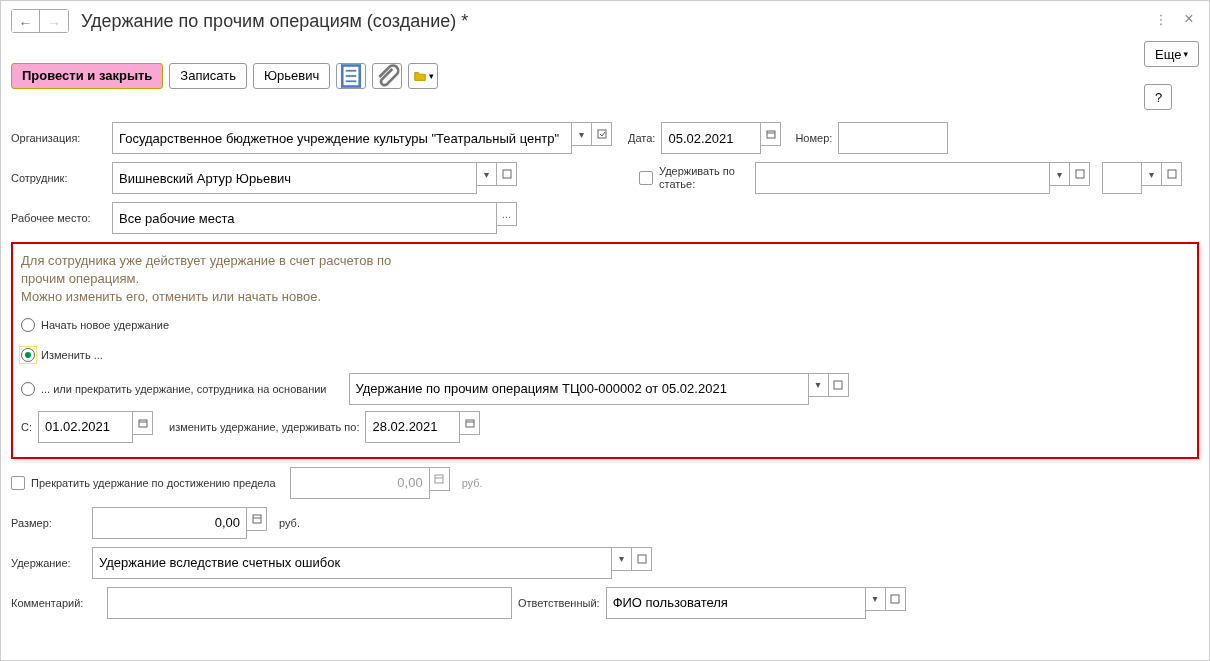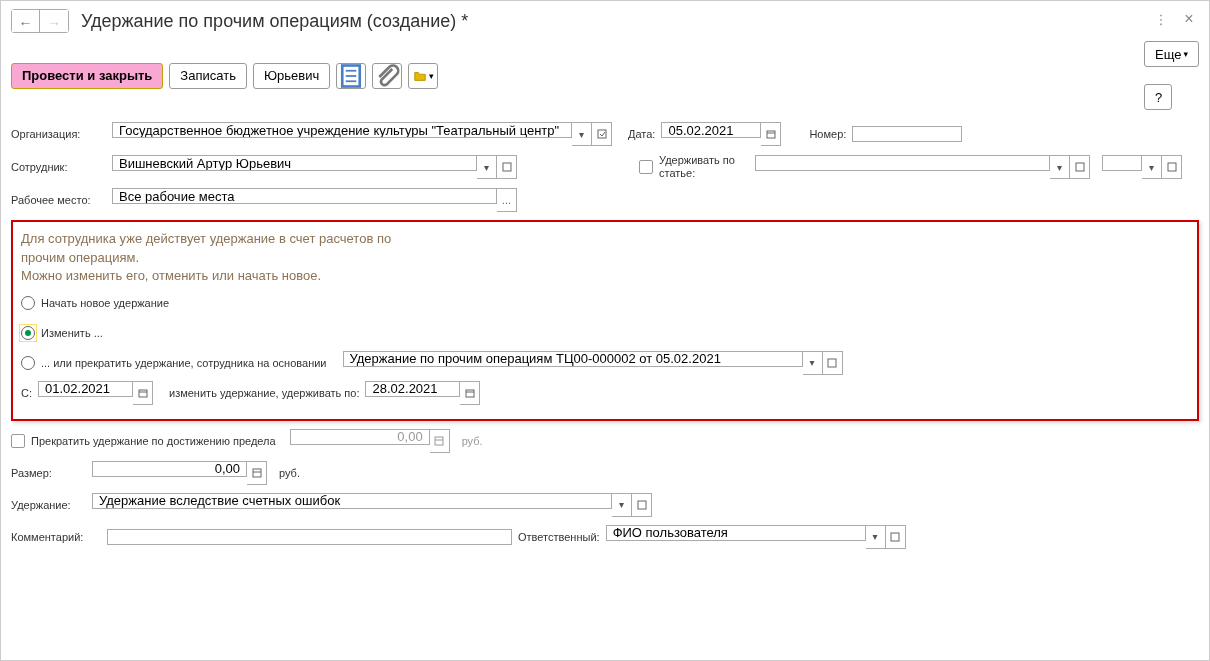--- a/index.html
+++ b/index.html
@@ -15,21 +15,21 @@
 .close-btn { font-size: 16px; color: #888; cursor: pointer; }
 .toolbar { display: flex; align-items: center; gap: 6px; margin-bottom: 12px; }
 .btn { border: 1px solid #999; border-radius: 3px; padding: 4px 10px; background: #fff; cursor: pointer; font-size: 13px; height: 26px; }
 .btn-primary { background: #f9a8d4; border-color: #c5a000; font-weight: bold; }
 .btn-icon { width: 30px; padding: 0; display: flex; align-items: center; justify-content: center; }
 .btn-more { display: flex; align-items: center; gap: 2px; }
 .toolbar-right { margin-left: auto; display: flex; gap: 17px; flex-direction: column; }
 .form-row { display: flex; align-items: center; margin-bottom: 8px; gap: 6px; }
 .lbl { font-size: 11px; }
 .input-group { display: flex; align-items: stretch; }
-.input { border: 1px solid #aaa; padding: 3px 6px; font-size: 13px; height: 16px; background: #fff; }
+.input { border: 1px solid #aaa; padding: 3px 6px; font-size: 13px; height: 32px; background: #fff; }
 .input-btn { width: 20px; height: 24px; border: 1px solid #aaa; border-left: none; background: #fff; cursor: pointer; display: flex; align-items: center; justify-content: center; font-size: 10px; color: #555; }
 .input-btn svg { width: 10px; height: 10px; }
 .checkbox-wrap { display: flex; align-items: center; gap: 6px; }
 .checkbox { width: 14px; height: 14px; border: 1px solid #999; border-radius: 2px; cursor: pointer; }
 .red-box { border: 2px solid #cc0000; padding: 8px; margin-bottom: 8px; box-shadow: 2px 2px 4px rgba(0,0,0,0.15); }
 .hint { color: #8b7355; font-size: 13px; line-height: 1.4; margin-bottom: 6px; }
 .radio-row { display: flex; align-items: center; gap: 6px; margin-bottom: 6px; min-height: 24px; }
 .radio { width: 14px; height: 14px; border: 1px solid #666; border-radius: 50%; display: flex; align-items: center; justify-content: center; cursor: pointer; background: #fff; }
 .radio.selected::after { content: ""; width: 6px; height: 6px; border-radius: 50%; background: #009646; }
 .radio-highlight { outline: 1px solid #ffe066; outline-offset: 1px; }
@@ -100,21 +100,21 @@
     <span class="lbl" style="margin-left:10px;">Дата:</span>
     <div class="input-group date-input">
       <input class="input" style="width: 100px;" value="05.02.2021">
       <button class="input-btn">
           <svg viewBox="0 0 10 10">
             <rect x="1" y="2" width="8" height="7" fill="none" stroke="#666"></rect>
             <line x1="1" y1="4" x2="9" y2="4" stroke="#666"></line>
           </svg>
         </button>
     </div>
-    <span class="lbl" style="margin-left:22px;">Номер:</span>
+    <span class="lbl" style="margin-left:8px;">Номер:</span>
     <input class="input" style="width: 110px;" value="">
   </div>
 
   <div class="form-row">
     <span class="lbl" style="width:95px;">Сотрудник:</span>
     <div class="input-group">
       <input class="input" style="width: 365px;" value="Вишневский Артур Юрьевич">
       <button class="input-btn">▾</button>
       <button class="input-btn">
           <svg viewBox="0 0 10 10">
@@ -166,21 +166,21 @@
     </div>
     <div class="radio-row">
       <span class="radio-highlight" style="display:inline-flex;">
           <span class="radio selected"></span>
         </span>
       <span class="lbl">Изменить ...</span>
     </div>
     <div class="radio-row">
       <div class="radio"></div>
       <span class="lbl">... или прекратить удержание, сотрудника на основании</span>
-      <div class="input-group" style="padding-left:10px;">
+      <div class="input-group" style="margin-left:6px;padding-left:10px;">
         <input class="input" style="width: 460px;" value="Удержание по прочим операциям ТЦ00-000002 от 05.02.2021">
         <button class="input-btn">▾</button>
         <button class="input-btn">
             <svg viewBox="0 0 10 10">
               <rect x="1" y="1" width="8" height="8" fill="none" stroke="#666"></rect>
             </svg>
           </button>
       </div>
     </div>
     <div class="radio-row">

